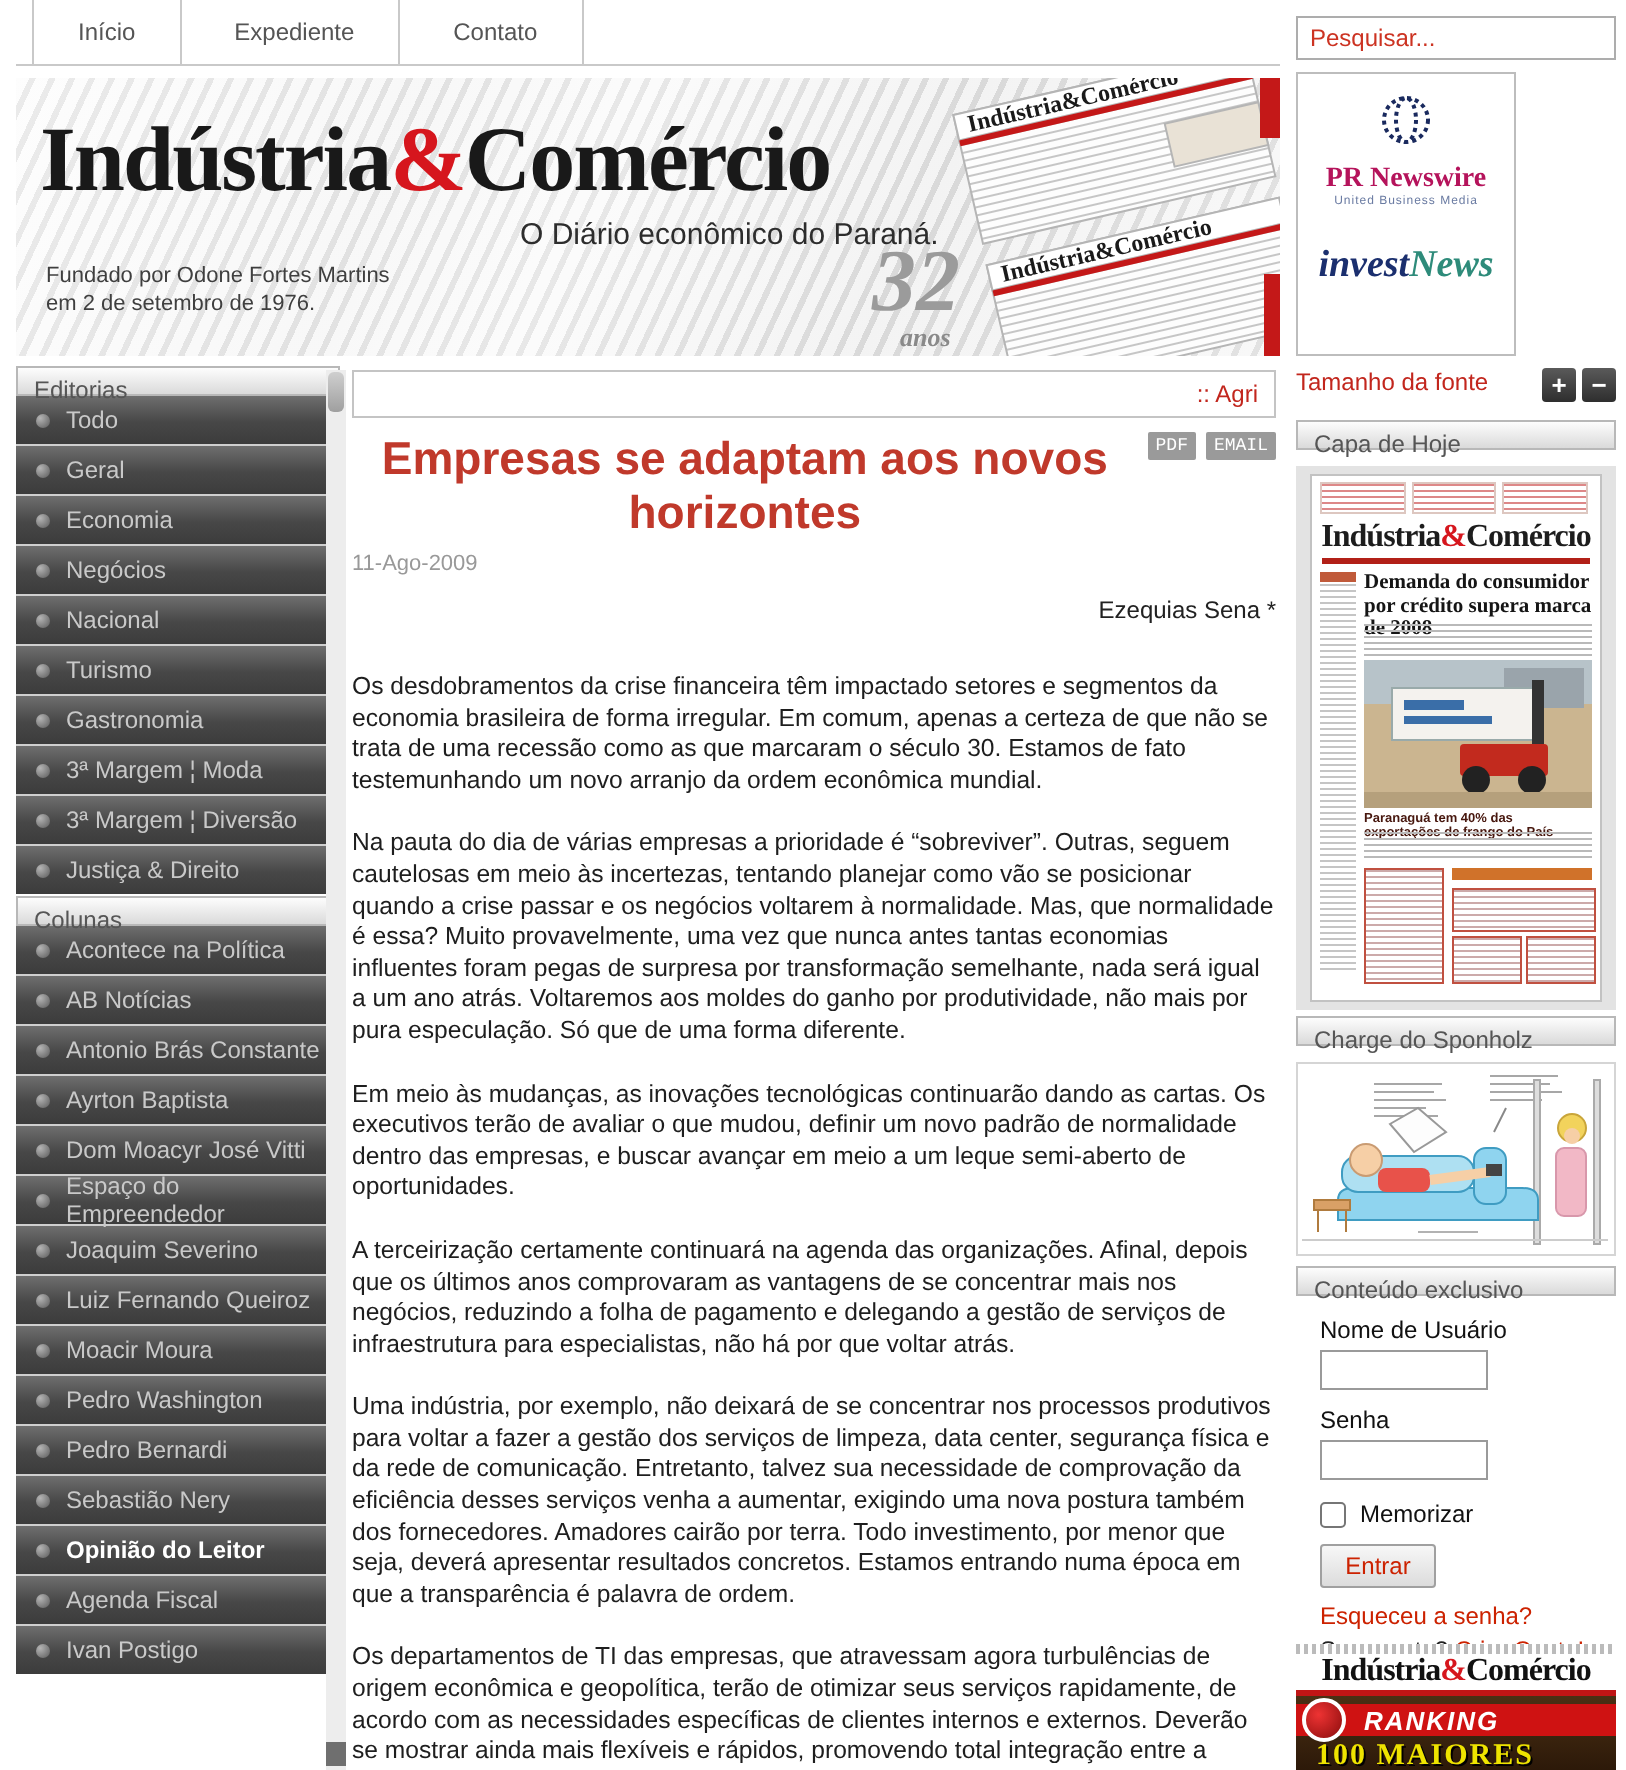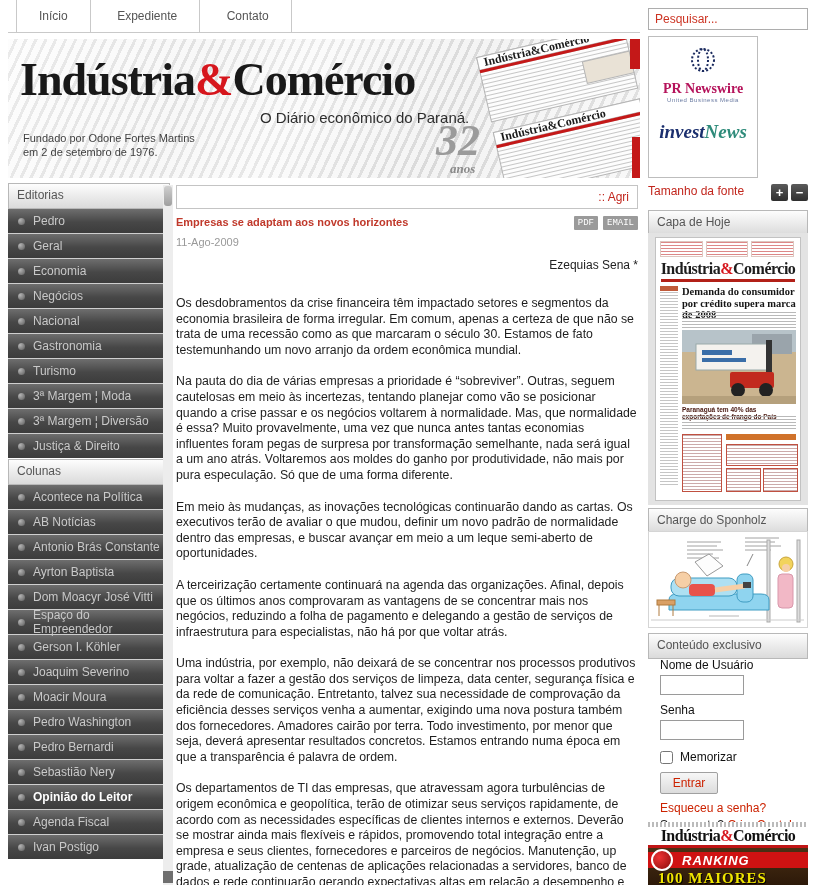--- a/index.html
+++ b/index.html
@@ -19,37 +19,37 @@
         font-size:46px;letter-spacing:-1px;color:#191919;cursor:pointer;}
   .logo .amp{color:#d6161d;}
   .tagline{position:absolute;left:252px;top:70px;font-size:15px;color:#2d2d2d;}
   .founded{position:absolute;left:15px;top:92px;font-size:11px;color:#3f3f3f;line-height:14px;}
   .years-num{position:absolute;left:428px;top:76px;font-family:"Liberation Serif",serif;font-style:italic;
         font-weight:700;font-size:44px;color:#9b9b9b;}
   .years-lbl{position:absolute;left:442px;top:122px;font-family:"Liberation Serif",serif;font-style:italic;
         font-weight:700;font-size:13px;color:#8a8a8a;}
   .stack{position:absolute;left:462px;top:0;}
   
-  .sec-header{height:26px;line-height:22px;padding-left:8px;font-size:12px;color:#555;
+  .sec-header{height:15px;line-height:22px;padding-left:8px;font-size:12px;color:#555;
         background:linear-gradient(#fdfdfd,#dadada);border:1px solid #b8b8b8;box-sizing:border-box;}
   
   .lsb{position:absolute;left:8px;top:183px;width:162px;}
   .menu{background:#cfcfcf;}
   .menu-item{height:24px;margin-bottom:1px;display:flex;align-items:center;gap:8px;padding-left:10px;
         font-size:12px;color:#c9c9c9;cursor:pointer;
         background:linear-gradient(#6e6e6e,#474747 55%,#3c3c3c);}
   .menu-item.active{color:#fff;font-weight:700;}
   .bullet{width:7px;height:7px;border-radius:50%;flex:0 0 7px;
         background:radial-gradient(circle at 30% 30%,#b5b5b5,#5a5a5a);}
   
   .content{position:absolute;left:176px;top:185px;width:462px;}
   .ticker{height:22px;line-height:22px;border:1px solid #c4c4c4;text-align:right;padding-right:8px;
         font-size:12px;color:#c2261d;background:#fff;}
   .title-row{display:flex;align-items:flex-start;margin-top:7px;}
-  .article-title{flex:1;font-size:11px;font-weight:700;color:#c0392b;}
+  .article-title{flex:1;font-size:23px;font-weight:700;color:#c0392b;text-align:center;}
   .badge{font-family:"Liberation Mono",monospace;font-size:9px;color:#fff;background:#9a9a9a;
         padding:2px 4px;margin-left:5px;border-radius:1px;cursor:pointer;}
   .article-date{margin-top:6px;font-size:11px;color:#999;}
   .article-author{margin-top:10px;text-align:right;font-size:12px;color:#222;}
   .para{margin-top:16px;font-size:12.3px;line-height:15.6px;color:#1e1e1e;}
   .para.first{margin-top:24px;}
   
   .mid-scroll{position:absolute;left:163px;top:185px;width:10px;height:700px;background:#ededed;}
   .mid-scroll .thumb{position:absolute;left:1px;top:1px;width:8px;height:20px;border-radius:3px;
         background:linear-gradient(#cfcfcf,#9f9f9f);}
@@ -165,45 +165,45 @@
       <rect x="160" y="0" width="10" height="30" fill="#c41818"></rect>
       <rect x="162" y="98" width="8" height="41" fill="#c41818"></rect>
     </svg>
   </div>
 
   <div class="lsb">
     <div class="sec-header">Editorias</div>
     <div class="menu">
       <div class="menu-item">
           <span class="bullet"></span>
-          <span>Pedro</span>
+          <span>Todo</span>
         </div>
       <div class="menu-item">
           <span class="bullet"></span>
           <span>Geral</span>
         </div>
       <div class="menu-item">
           <span class="bullet"></span>
           <span>Economia</span>
         </div>
       <div class="menu-item">
           <span class="bullet"></span>
           <span>Negócios</span>
         </div>
       <div class="menu-item">
           <span class="bullet"></span>
           <span>Nacional</span>
         </div>
       <div class="menu-item">
           <span class="bullet"></span>
+          <span>Turismo</span>
+        </div>
+      <div class="menu-item">
+          <span class="bullet"></span>
           <span>Gastronomia</span>
-        </div>
-      <div class="menu-item">
-          <span class="bullet"></span>
-          <span>Turismo</span>
         </div>
       <div class="menu-item">
           <span class="bullet"></span>
           <span>3ª Margem ¦ Moda</span>
         </div>
       <div class="menu-item">
           <span class="bullet"></span>
           <span>3ª Margem ¦ Diversão</span>
         </div>
       <div class="menu-item">
@@ -232,25 +232,25 @@
       <div class="menu-item">
           <span class="bullet"></span>
           <span>Dom Moacyr José Vitti</span>
         </div>
       <div class="menu-item">
           <span class="bullet"></span>
           <span>Espaço do Empreendedor</span>
         </div>
       <div class="menu-item">
           <span class="bullet"></span>
-          <span>Gerson I. Köhler</span>
-        </div>
-      <div class="menu-item">
-          <span class="bullet"></span>
           <span>Joaquim Severino</span>
+        </div>
+      <div class="menu-item">
+          <span class="bullet"></span>
+          <span>Luiz Fernando Queiroz</span>
         </div>
       <div class="menu-item">
           <span class="bullet"></span>
           <span>Moacir Moura</span>
         </div>
       <div class="menu-item">
           <span class="bullet"></span>
           <span>Pedro Washington</span>
         </div>
       <div class="menu-item">

